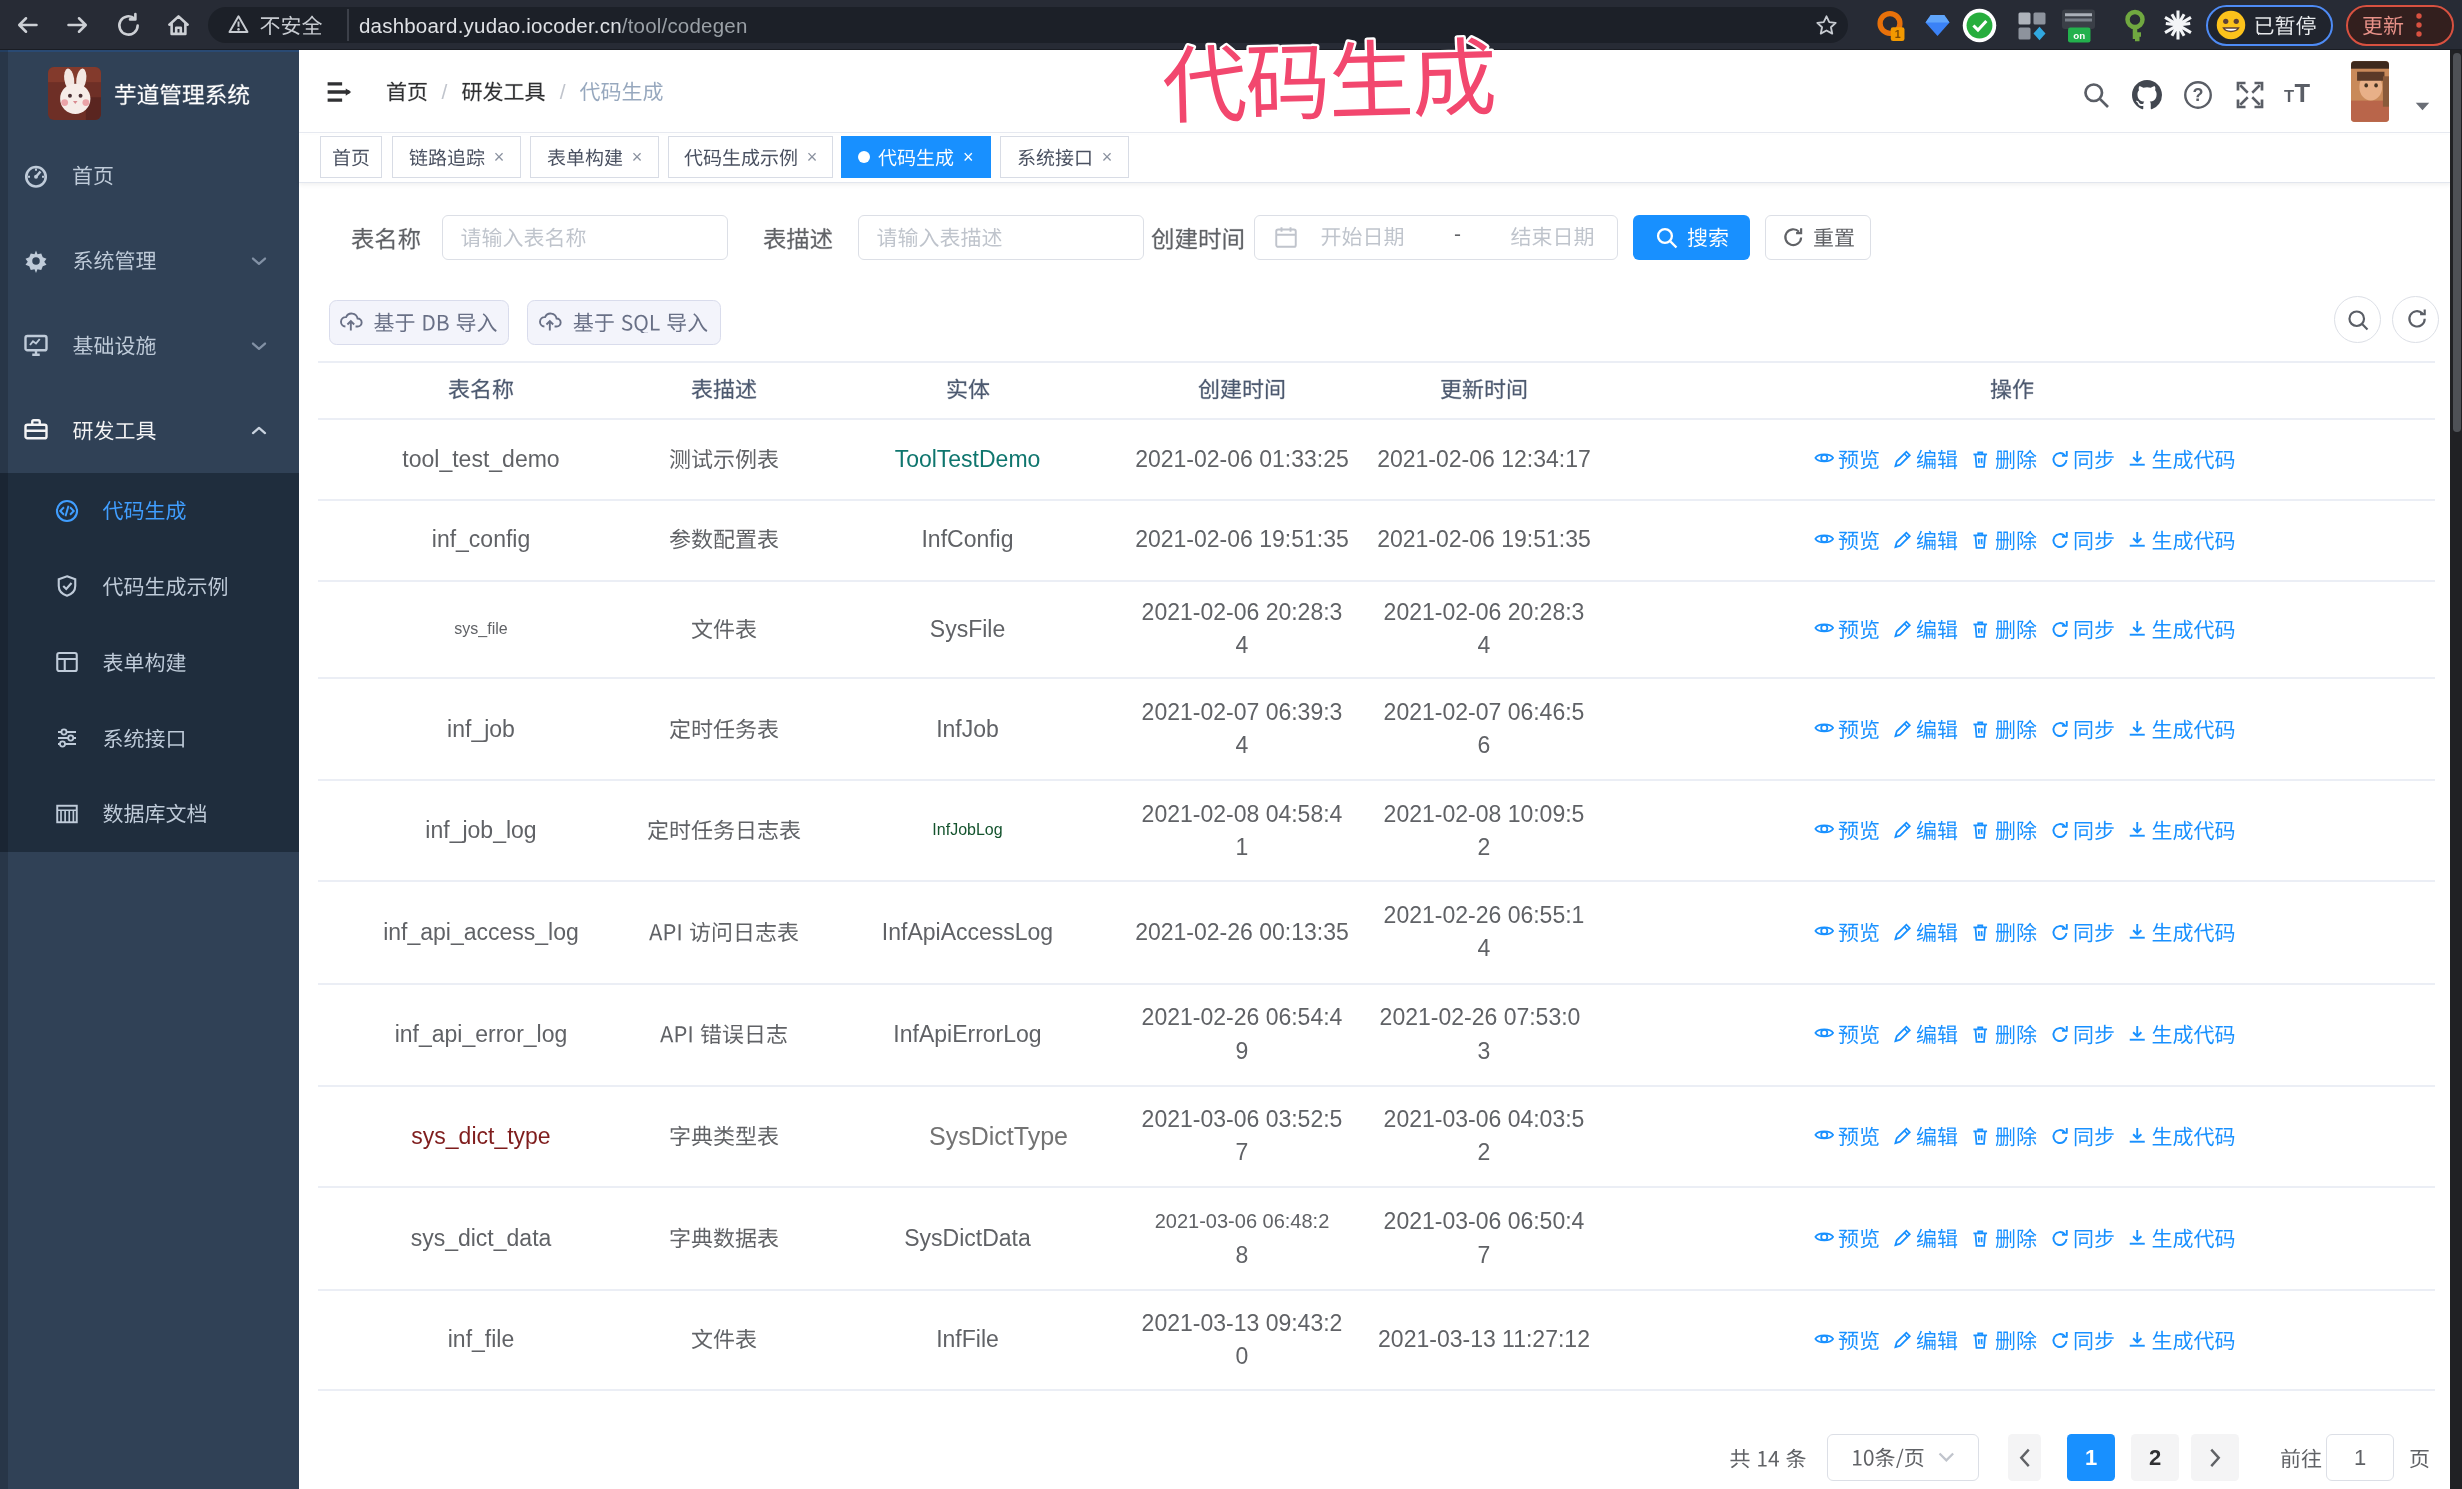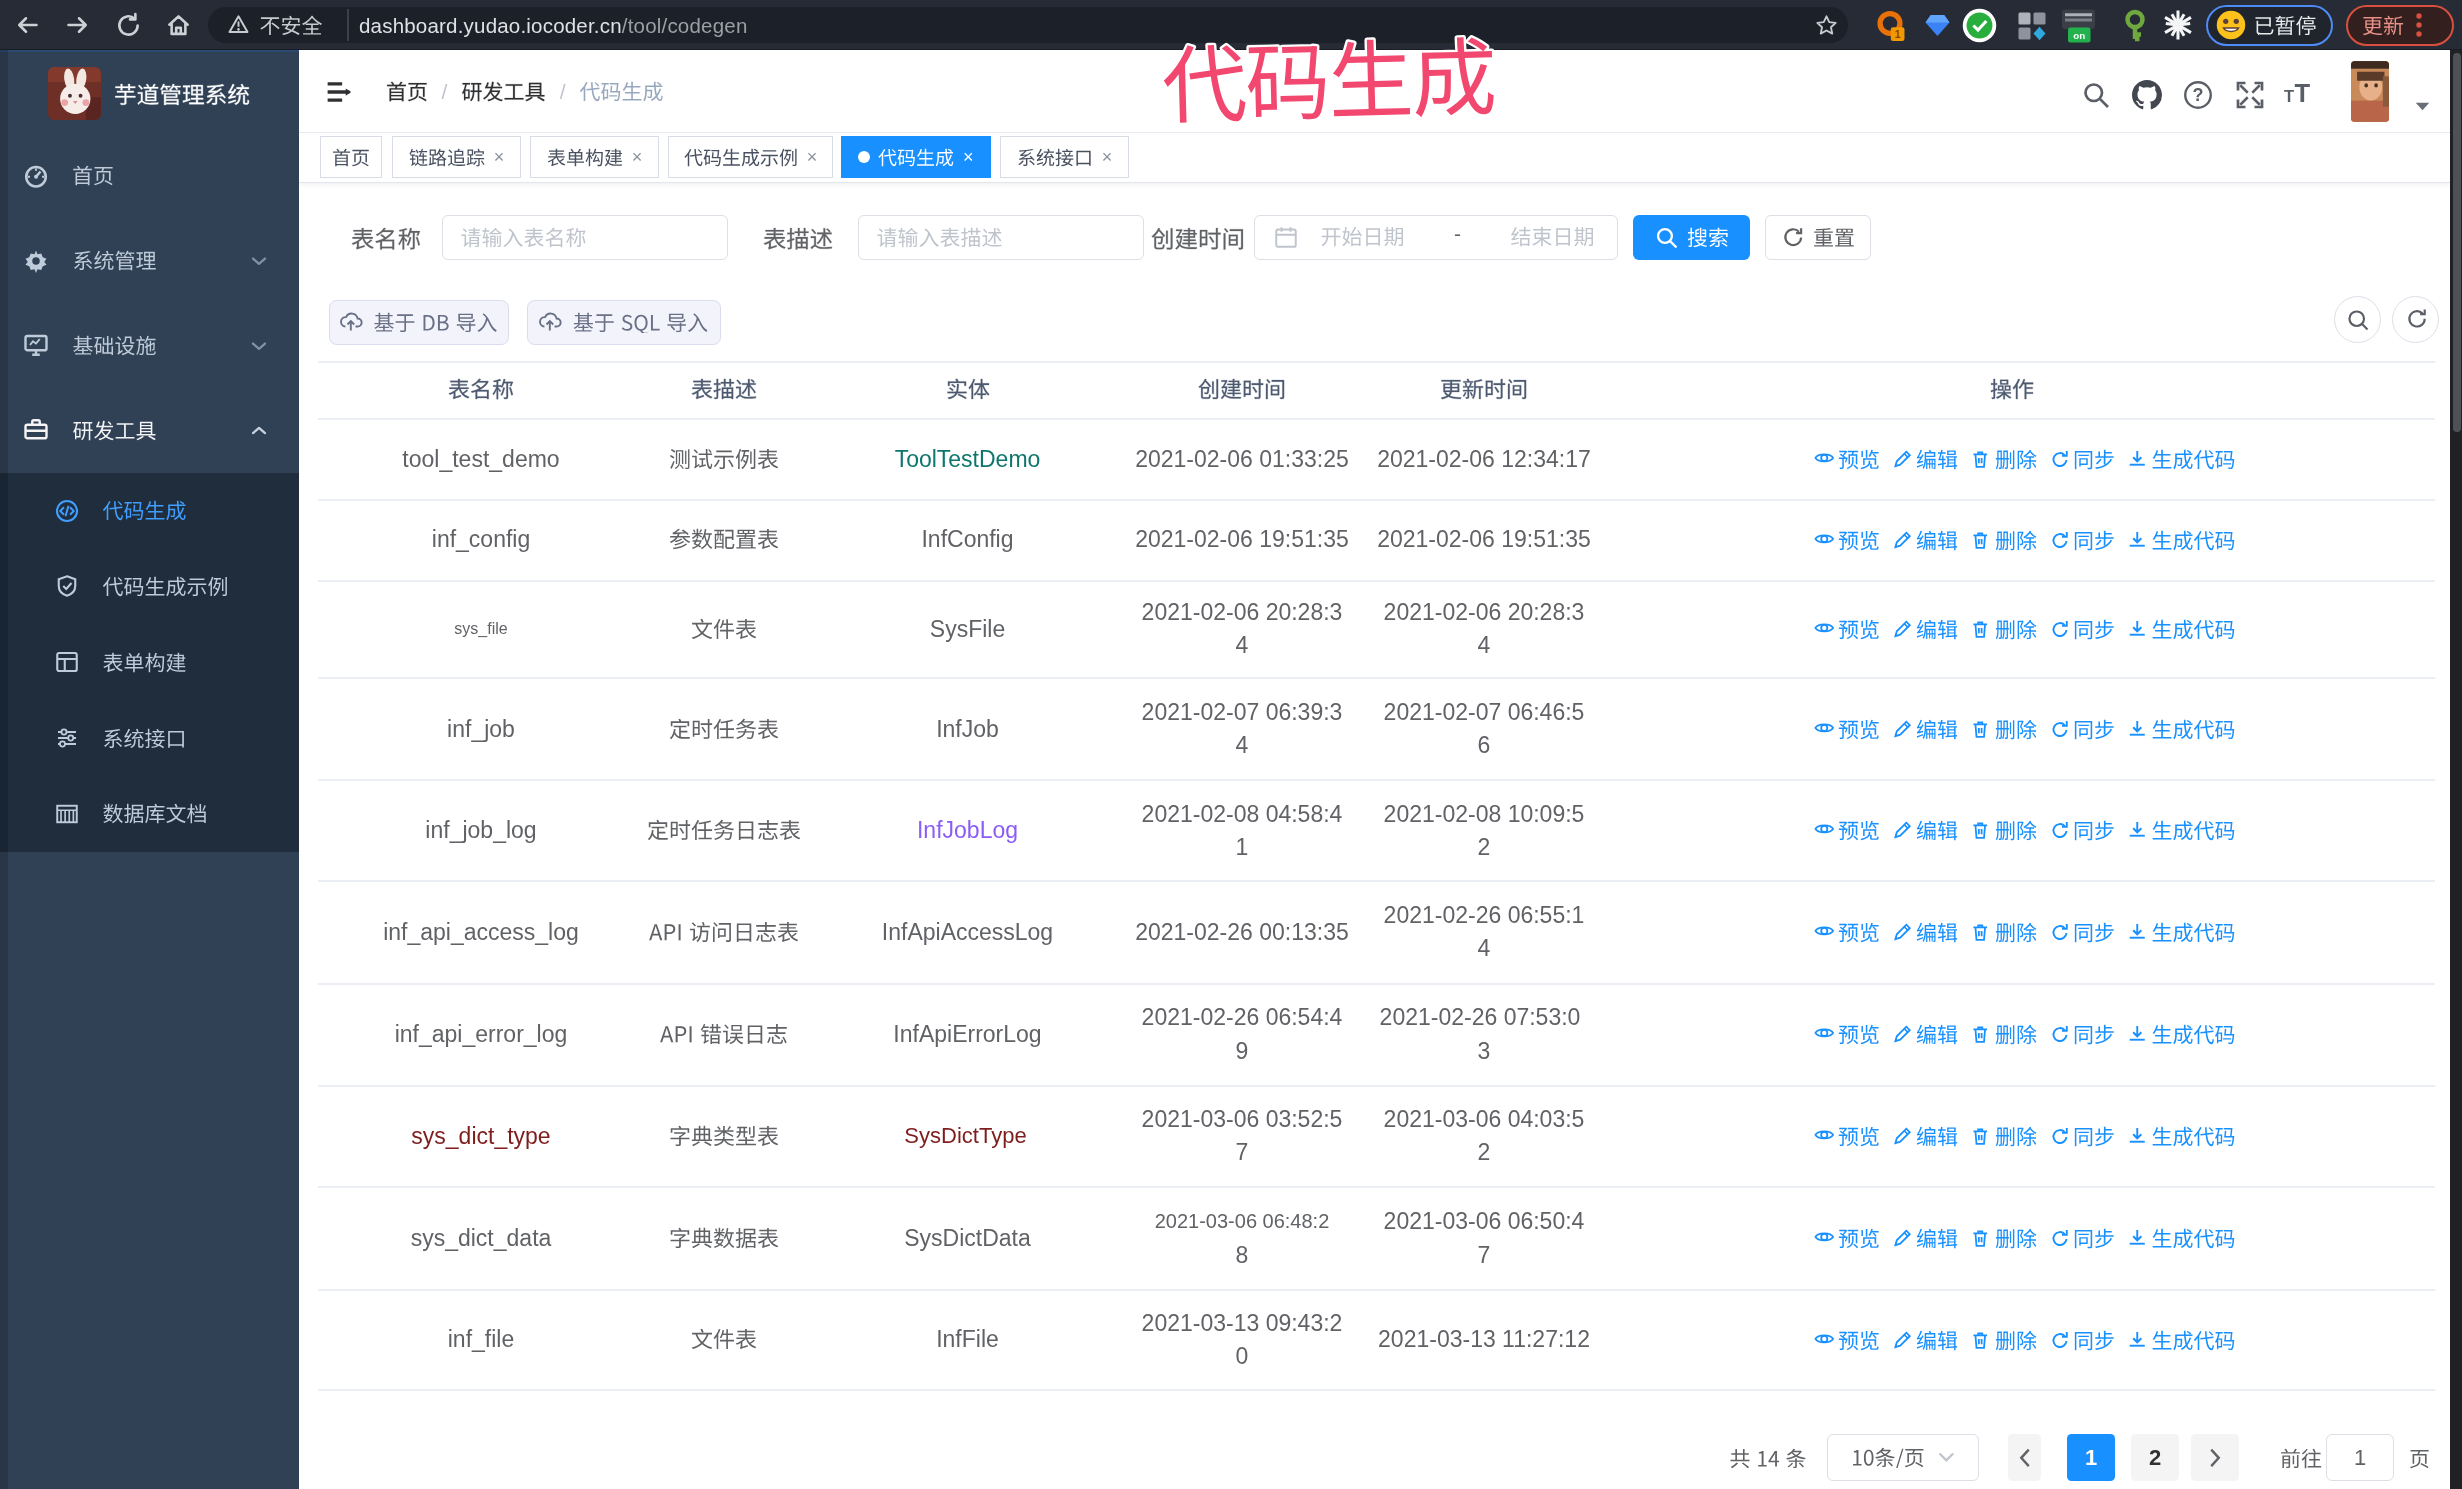--- a/index.html
+++ b/index.html
@@ -933,21 +933,21 @@
     <svg class="cj " style="color:#606266;width:154px;height:22px" viewBox="0 -880 7000 1000" fill="currentColor">
       <use href="#g5B9A" x="0"></use>
       <use href="#g65F6" x="1000"></use>
       <use href="#g4EFB" x="2000"></use>
       <use href="#g52A1" x="3000"></use>
       <use href="#g65E5" x="4000"></use>
       <use href="#g5FD7" x="5000"></use>
       <use href="#g8868" x="6000"></use>
     </svg>
   </div>
-<div class="" style="left:803px;top:815px;width:329px;height:30px;position:absolute;display:flex;align-items:center;justify-content:center;font-size:23px;color:#8b5cf6;white-space:nowrap">InfJobLog</div>
+<div class="" style="left:803px;top:815px;width:329px;height:30px;position:absolute;display:flex;align-items:center;justify-content:center;font-size:16px;color:#14532d;white-space:nowrap">InfJobLog</div>
 <div class="" style="left:1132px;top:799px;width:220px;height:30px;position:absolute;display:flex;align-items:center;justify-content:center;font-size:23px;color:#606266;white-space:nowrap">2021-02-08 04:58:4</div>
 <div class="" style="left:1132px;top:832px;width:220px;height:30px;position:absolute;display:flex;align-items:center;justify-content:center;font-size:23px;color:#606266;white-space:nowrap">1</div>
 <div class="" style="left:1352px;top:799px;width:264px;height:30px;position:absolute;display:flex;align-items:center;justify-content:center;font-size:23px;color:#606266;white-space:nowrap">2021-02-08 10:09:5</div>
 <div class="" style="left:1352px;top:832px;width:264px;height:30px;position:absolute;display:flex;align-items:center;justify-content:center;font-size:23px;color:#606266;white-space:nowrap">2</div>
 <div class="" style="left:1615px;top:814px;width:820px;height:32px;position:absolute;display:flex;align-items:center;justify-content:center">
     <span class="row" style="margin-right:12px">
       <svg class="ic" width="20.5" height="20.5" viewBox="0 0 30 30" style="">
         <path d="M2 13c4-7 22-7 26 0-4 7-22 7-26 0z" fill="none" stroke="#1890ff" stroke-width="2.6"></path>
         <circle cx="15" cy="13" r="4.5" fill="none" stroke="#1890ff" stroke-width="2.6"></circle>
       </svg>
@@ -1171,21 +1171,21 @@
 <div class="" style="left:318px;top:1121px;width:326px;height:30px;position:absolute;display:flex;align-items:center;justify-content:center;font-size:23px;color:#7f1d1d;white-space:nowrap">sys_dict_type</div>
 <div class="" style="left:644px;top:1121px;width:159px;height:30px;position:absolute;display:flex;align-items:center;justify-content:center">
     <svg class="cj " style="color:#606266;width:110px;height:22px" viewBox="0 -880 5000 1000" fill="currentColor">
       <use href="#g5B57" x="0"></use>
       <use href="#g5178" x="1000"></use>
       <use href="#g7C7B" x="2000"></use>
       <use href="#g578B" x="3000"></use>
       <use href="#g8868" x="4000"></use>
     </svg>
   </div>
-<div class="" style="left:801px;top:1121px;width:329px;height:30px;position:absolute;display:flex;align-items:center;justify-content:center;font-size:22px;color:#7f1d1d;white-space:nowrap">SysDictType</div>
+<div class="" style="left:834px;top:1121px;width:329px;height:30px;position:absolute;display:flex;align-items:center;justify-content:center;font-size:25px;color:#737373;white-space:nowrap">SysDictType</div>
 <div class="" style="left:1132px;top:1104px;width:220px;height:30px;position:absolute;display:flex;align-items:center;justify-content:center;font-size:23px;color:#606266;white-space:nowrap">2021-03-06 03:52:5</div>
 <div class="" style="left:1132px;top:1137px;width:220px;height:30px;position:absolute;display:flex;align-items:center;justify-content:center;font-size:23px;color:#606266;white-space:nowrap">7</div>
 <div class="" style="left:1352px;top:1104px;width:264px;height:30px;position:absolute;display:flex;align-items:center;justify-content:center;font-size:23px;color:#606266;white-space:nowrap">2021-03-06 04:03:5</div>
 <div class="" style="left:1352px;top:1137px;width:264px;height:30px;position:absolute;display:flex;align-items:center;justify-content:center;font-size:23px;color:#606266;white-space:nowrap">2</div>
 <div class="" style="left:1615px;top:1120px;width:820px;height:32px;position:absolute;display:flex;align-items:center;justify-content:center">
     <span class="row" style="margin-right:12px">
       <svg class="ic" width="20.5" height="20.5" viewBox="0 0 30 30" style="">
         <path d="M2 13c4-7 22-7 26 0-4 7-22 7-26 0z" fill="none" stroke="#1890ff" stroke-width="2.6"></path>
         <circle cx="15" cy="13" r="4.5" fill="none" stroke="#1890ff" stroke-width="2.6"></circle>
       </svg>

